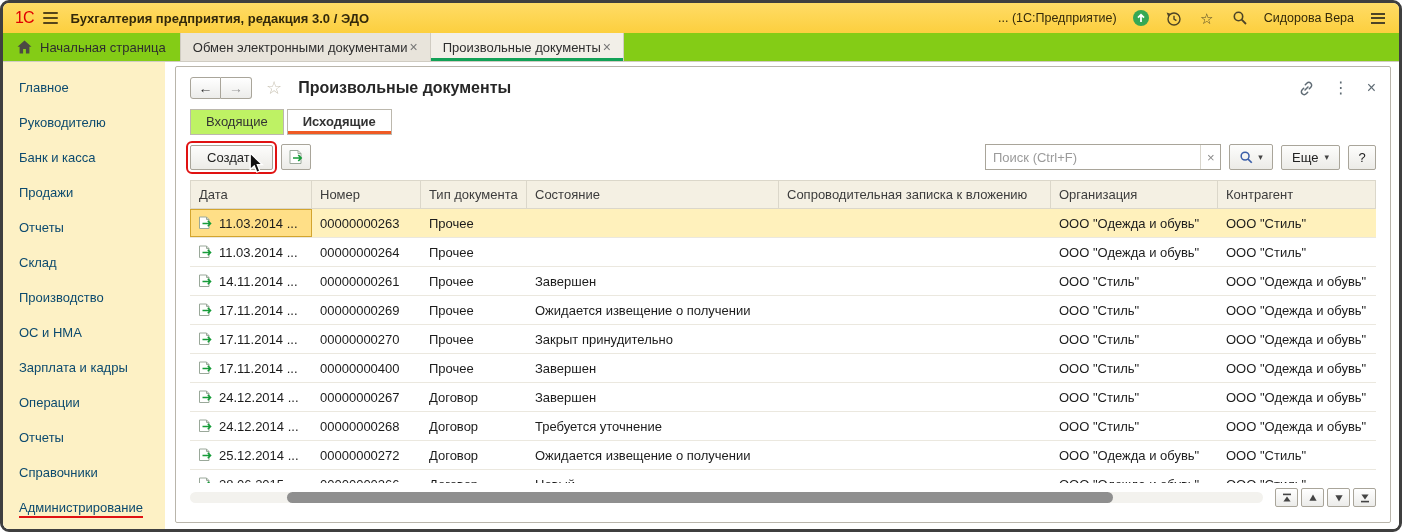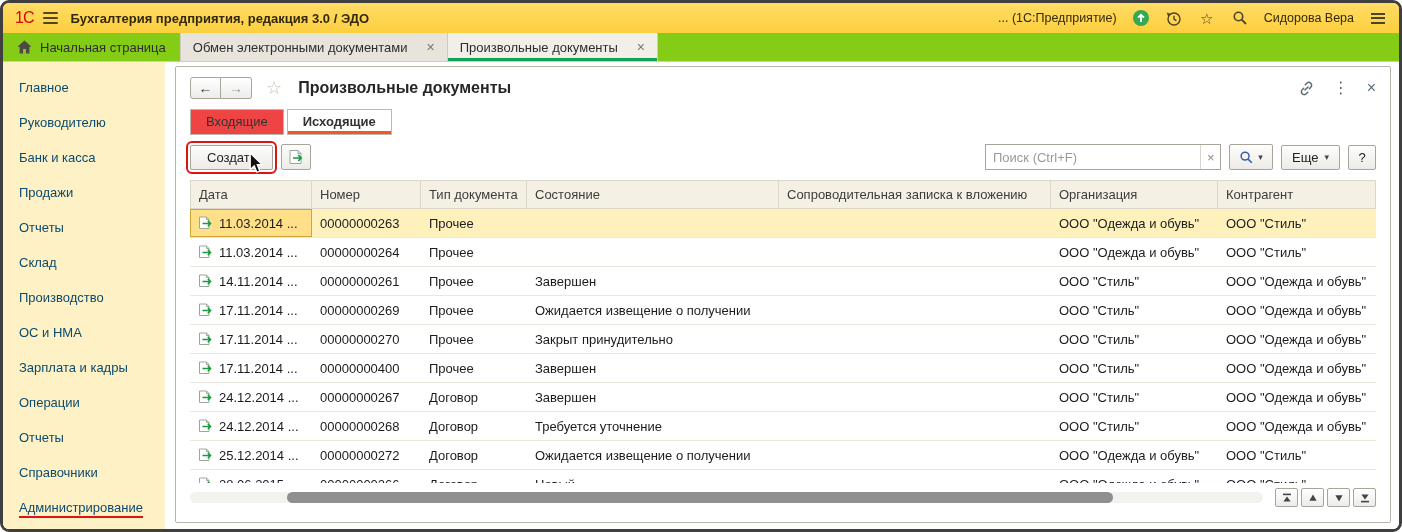--- a/index.html
+++ b/index.html
@@ -18,21 +18,21 @@
   .badge, .user { font-size:12.5px; color:#33290a; white-space:nowrap; }
   .tb-ic { display:inline-flex; align-items:center; justify-content:center; width:18px; height:18px; cursor:pointer;
            color:#4d4426; font-size:15px; line-height:1; }
   .svc { display:inline-flex; flex-direction:column; gap:2.5px; width:14px; }
   .svc i { display:block; height:2px; background:#4d4426; }
 
   
   .tabsbar { flex:0 0 29px; background:#84cc16; display:flex; align-items:stretch; border-bottom:1px solid #d0ccc2; }
   .home { display:flex; align-items:center; gap:8px; padding:0 14px; font-size:13px; color:#2e2e2e; cursor:pointer; }
   .apptabs { display:flex; align-items:stretch; }
-  .apptab { display:flex; align-items:center; gap:19px; padding:0 12px; font-size:13px; color:#2e2e2e;
+  .apptab { display:flex; align-items:center; gap:2px; padding:0 12px; font-size:13px; color:#2e2e2e;
             border-left:1px solid #d0ccc2; border-right:1px solid #d0ccc2; margin-right:-1px;
             position:relative; cursor:pointer; background:#e8e4db; }
   .apptab.active { background:#f2efe8; }
   .apptab.active::after { content:""; position:absolute; left:0; right:0; bottom:0; height:3px; background:#12a156; }
   .tab-x { color:#767676; font-size:14px; line-height:1; }
 
   
   .bodyrow { flex:1; display:flex; min-height:0; background:#fff; }
   .sidebar { flex:0 0 162px; background:#fdf1c5; padding-top:8px; overflow:hidden; }
   .snav-item { padding:9px 16px; font-size:13px; line-height:17px; color:#0c4a6e; cursor:pointer; white-space:nowrap; }
@@ -49,21 +49,21 @@
             cursor:pointer; padding:0; font-family:inherit; }
   .navbtn.back { border-radius:3px 0 0 3px; }
   .navbtn.fwd { border-radius:0 3px 3px 0; border-left:none; color:#9a9a9a; }
   .pstar { font-size:18px; color:#c9c3b4; margin-left:4px; }
   .ptitle { font-size:16px; font-weight:bold; color:#262626; margin-left:6px; white-space:nowrap; }
   .phead-right { margin-left:auto; display:flex; align-items:center; gap:18px; }
   .ph-ic { color:#5f6b74; font-size:16px; line-height:1; cursor:pointer; display:inline-flex; align-items:center; }
 
   
   .viewtabs { display:flex; padding:0 14px; gap:3px; }
-  .vtab { padding:4px 15px 5px; font-size:13px; color:#333; border:1px solid #bcb8ad; background:#ef4444;
+  .vtab { padding:4px 15px 5px; font-size:13px; color:#333; border:1px solid #bcb8ad; background:#bef264;
           position:relative; cursor:pointer; }
   .vtab.active { background:#fff; font-weight:bold; }
   .vtab.active::after { content:""; position:absolute; left:0; right:0; bottom:0; height:3px; background:#ef5a24; }
 
   
   .toolbar { display:flex; align-items:center; gap:8px; padding:9px 14px 8px; position:relative; }
   .btn { border:1px solid #a9a59a; background:linear-gradient(#fdfdfc,#ecebe7); border-radius:2px;
          font-size:13px; color:#222; padding:4px 16px; cursor:pointer; font-family:inherit; }
   .btn-create { outline:2px solid #e01212; outline-offset:2px; }
   .iconbtn { width:30px; height:26px; display:flex; align-items:center; justify-content:center; padding:0; }

